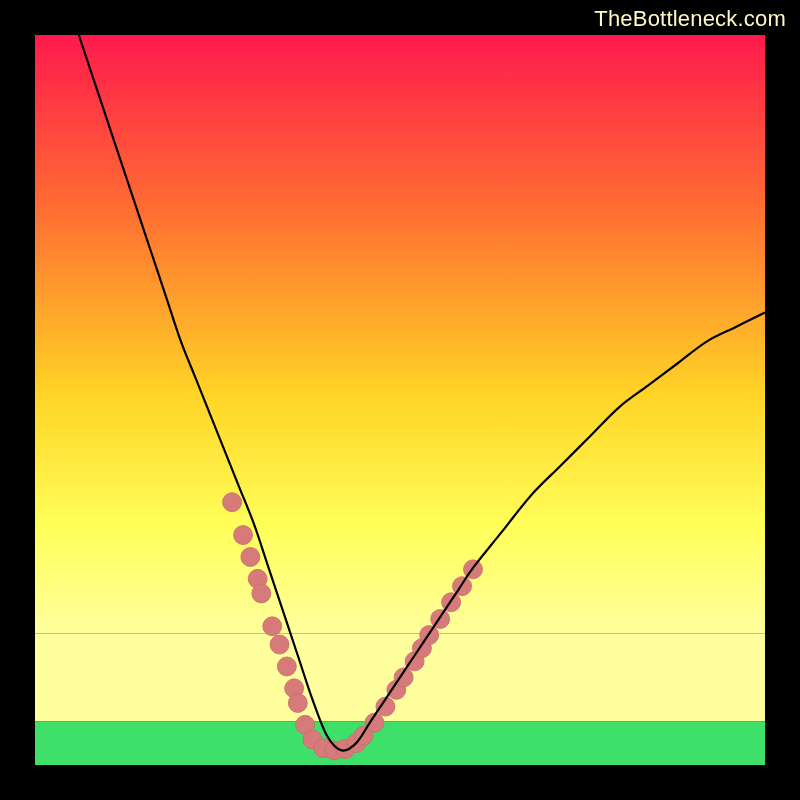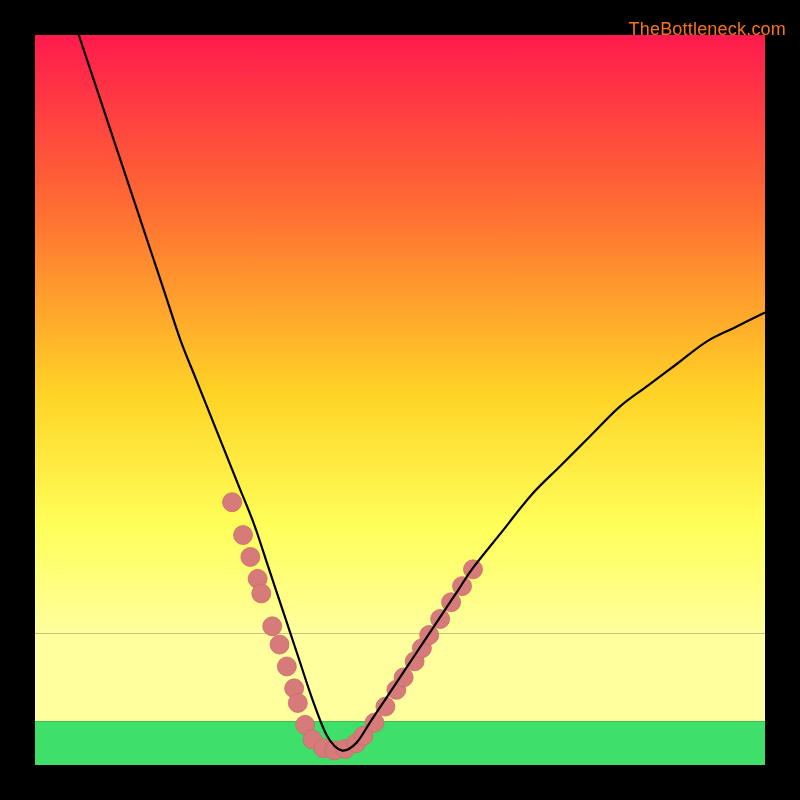--- a/index.html
+++ b/index.html
@@ -8,26 +8,25 @@
     width: 800px;
     height: 800px;
     background: #000000;
     overflow: hidden;
   }
   .watermark {
     position: absolute;
     top: 6px;
     right: 14px;
     font-family: Arial, Helvetica, sans-serif;
-    font-size: 18px;
-    color: #f97316;
+    font-size: 22px;
+    color: #fef9c3;
     font-weight: 500;
     letter-spacing: 0.2px;
     z-index: 5;
-    margin-top: 13px;
   }
   .plot-wrap {
     position: absolute;
     left: 35px;
     top: 35px;
     width: 730px;
     height: 730px;
     background: #000;
   }
   svg { display: block; }

